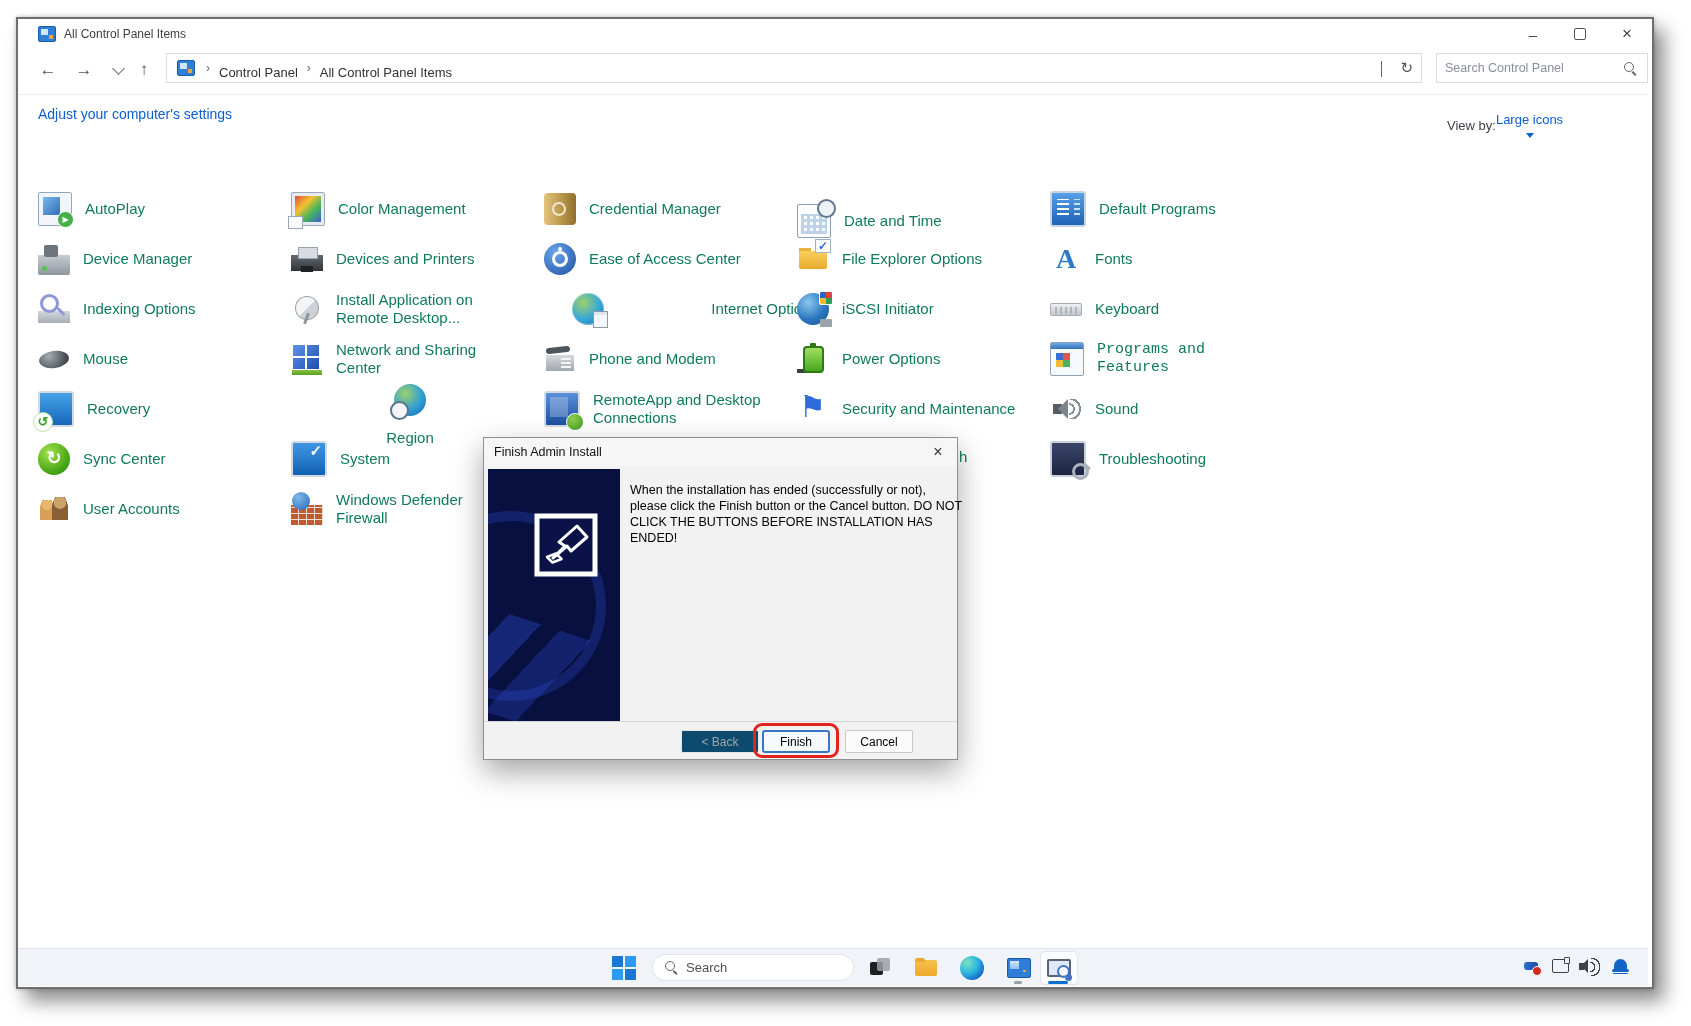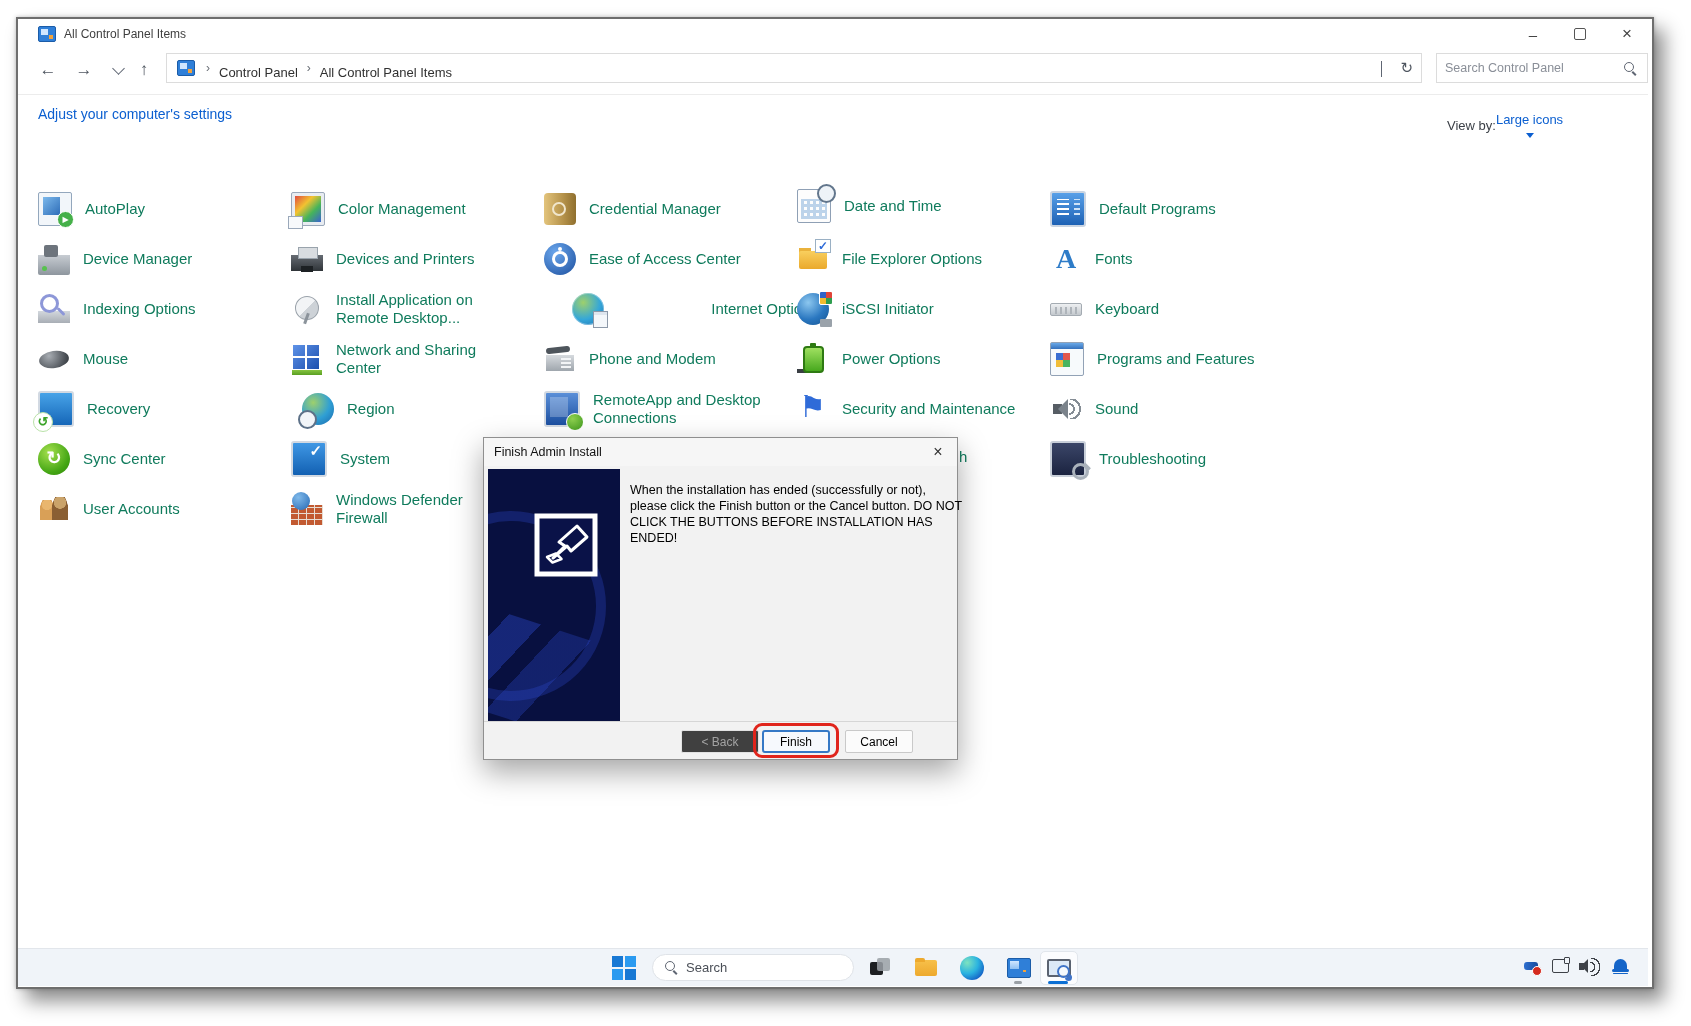--- a/index.html
+++ b/index.html
@@ -156,21 +156,21 @@
     color:#333;font-size:16px;}
   .wiz-img{position:absolute;left:4px;top:31px;width:132px;height:253px;background:#081040;overflow:hidden;}
   .wiz-img::before{content:"";position:absolute;left:-72px;top:42px;width:170px;height:170px;border:10px solid rgba(50,80,220,.28);border-radius:50%;}
   .wiz-img::after{content:"";position:absolute;left:-28px;bottom:-8px;width:180px;height:100px;transform:rotate(18deg);
     background:linear-gradient(115deg,transparent 28px,rgba(45,75,210,.38) 28px 58px,transparent 58px 76px,rgba(45,75,210,.3) 76px 106px,transparent 106px);}
   .wiz-logo{position:absolute;left:46px;top:44px;z-index:2;}
   .dlg-msg{position:absolute;left:146px;top:44px;width:336px;font-size:12.5px;line-height:1.28;color:#000;}
   .dlg-sep{position:absolute;left:0;right:0;top:283px;height:1px;background:#d6d6d6;}
   .dlg-btn{position:absolute;top:292px;height:23px;box-sizing:border-box;font-size:12px;display:flex;align-items:center;
     justify-content:center;border-radius:2px;cursor:pointer;font-family:"Liberation Sans",sans-serif;}
-  .btn-back{left:197px;width:78px;color:#a3a3a3;background:#404040;border:1px solid #e2e2e2;}
+  .btn-back{left:197px;width:78px;color:#a3a3a3;background:#0c4a6e;border:1px solid #e2e2e2;}
   .btn-finish{left:278px;width:68px;color:#000;background:#f6f9fd;border:2px solid #3478c6;border-radius:3px;}
   .btn-cancel{left:361px;width:68px;color:#000;background:#fbfbfb;border:1px solid #c9c9c9;}
   .red-annot{position:absolute;left:269px;top:285px;width:86px;height:35px;border:3px solid #e0241b;border-radius:9px;
     box-sizing:border-box;z-index:7;pointer-events:none;}
   
   .taskbar{position:absolute;left:18px;top:948px;width:1630px;height:37px;background:#f0f4f9;border-top:1px solid #e2e6eb;z-index:4;}
   .tb-start{position:absolute;left:594px;top:7px;width:24px;height:24px;
     background:linear-gradient(#1878d4,#1878d4) 0 0/11px 11px no-repeat,linear-gradient(#2b9af0,#2b9af0) 13px 0/11px 11px no-repeat,
     linear-gradient(#2b9af0,#2b9af0) 0 13px/11px 11px no-repeat,linear-gradient(#1878d4,#1878d4) 13px 13px/11px 11px no-repeat;}
   .tb-search{position:absolute;left:634px;top:5px;width:202px;height:27px;background:#fff;border:1px solid #dfe3e8;
@@ -258,21 +258,21 @@
       <span class="lbl">AutoPlay</span>
     </div>
     <div class="cell" style="left: 291px; top: 184px;">
       <div class="ic i-colormgmt"></div>
       <span class="lbl">Color Management</span>
     </div>
     <div class="cell" style="left: 544px; top: 184px;">
       <div class="ic i-credman"></div>
       <span class="lbl">Credential Manager</span>
     </div>
-    <div class="cell" style="left: 797px; top: 181px; text-align: center;">
+    <div class="cell" style="left: 797px; top: 196px; text-align: center;">
       <div class="ic i-datetime"></div>
       <span class="lbl">Date and Time</span>
     </div>
     <div class="cell" style="left: 1050px; top: 184px;">
       <div class="ic i-defaultprog"></div>
       <span class="lbl">Default Programs</span>
     </div>
     <div class="cell" style="left: 38px; top: 234px;">
       <div class="ic i-devmgr"></div>
       <span class="lbl">Device Manager</span>
@@ -322,29 +322,29 @@
       <span class="lbl">Network and Sharing Center</span>
     </div>
     <div class="cell" style="left: 544px; top: 334px;">
       <div class="ic i-phonemodem"></div>
       <span class="lbl">Phone and Modem</span>
     </div>
     <div class="cell" style="left: 797px; top: 334px;">
       <div class="ic i-power"></div>
       <span class="lbl">Power Options</span>
     </div>
-    <div class="cell" style="left: 1050px; top: 334px;">
+    <div class="cell" style="left: 1050px; top: 334px; font-family: Liberation Mono, monospace;">
       <div class="ic i-progfeat"></div>
       <span class="lbl">Programs and Features</span>
     </div>
     <div class="cell" style="left: 38px; top: 384px;">
       <div class="ic i-recovery"></div>
       <span class="lbl">Recovery</span>
     </div>
-    <div class="cell" style="left: 302px; top: 384px;">
+    <div class="cell" style="left: 287px; top: 384px; flex-direction: column;">
       <div class="ic i-region"></div>
       <span class="lbl">Region</span>
     </div>
     <div class="cell" style="left: 544px; top: 384px;">
       <div class="ic i-remoteapp"></div>
       <span class="lbl">RemoteApp and Desktop Connections</span>
     </div>
     <div class="cell" style="left: 797px; top: 384px;">
       <div class="ic i-secmaint"></div>
       <span class="lbl">Security and Maintenance</span>

